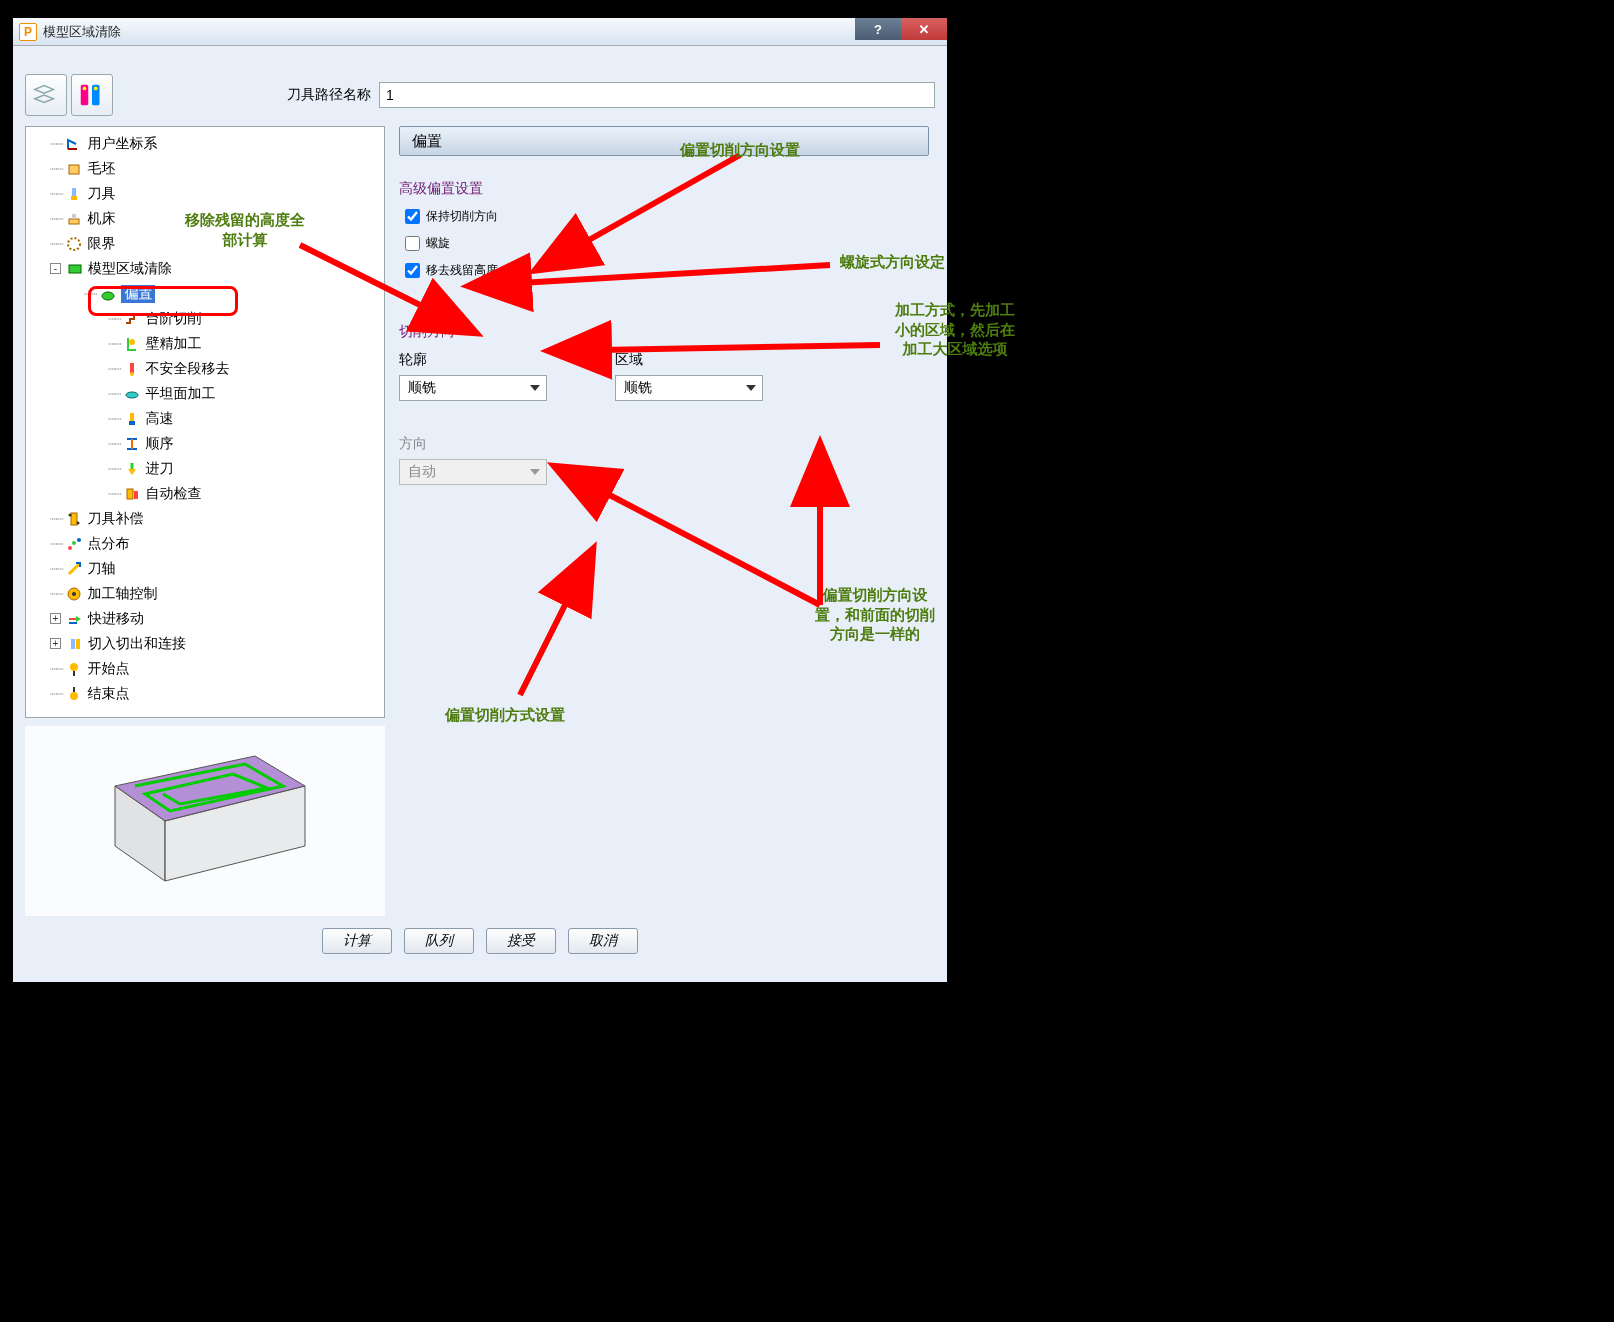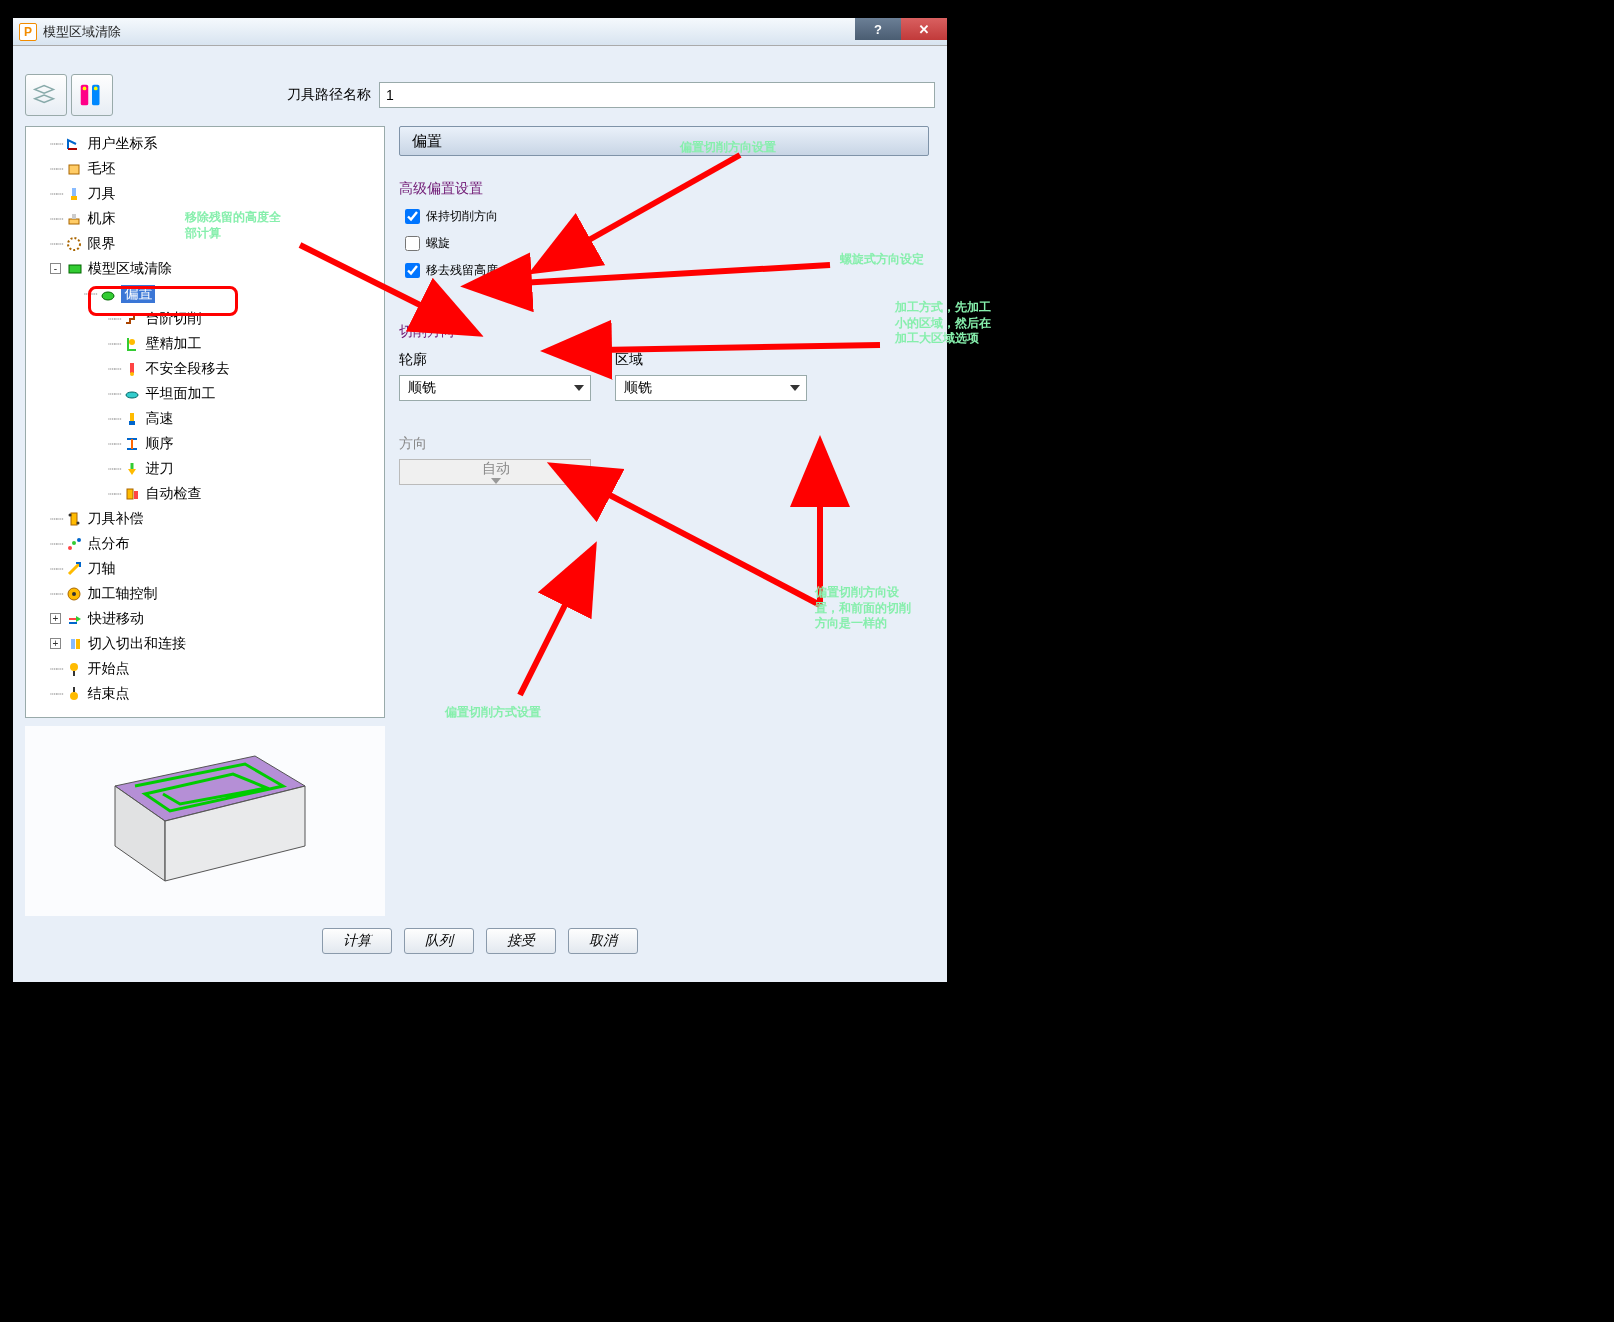--- a/index.html
+++ b/index.html
@@ -109,44 +109,44 @@
   }
   .fieldset-label { font-size: 14px; margin-bottom: 10px; color: #701a75; }
   .chk-row { display: flex; align-items: center; margin-bottom: 10px; padding-left: 6px; }
   .chk-row input { width: 15px; height: 15px; margin-right: 6px; }
   .chk-row .clabel { font-size: 12px; }
   .section-gap { height: 34px; }
   .dir-row { display: flex; gap: 36px; }
   .dir-col { flex: 0 0 auto; width: 180px; }
   .dir-col .dlabel { font-size: 14px; margin-bottom: 6px; display: block; }
   .combo {
-    width: 192px; height: 26px; border: 1px solid #9aa; background: #fff;
+    width: 148px; height: 26px; border: 1px solid #9aa; background: #fff;
     display: flex; align-items: center; justify-content: space-between; padding: 0 6px 0 8px;
     font-size: 14px;
   }
-  .combo.disabled { background: #f0f0f0; color: #888; border-color: #bbb; flex-direction: column; }
+  .combo.disabled { background: #f0f0f0; color: #888; border-color: #bbb; }
   .combo .caret {
     width: 0; height: 0; border-left: 5px solid transparent; border-right: 5px solid transparent;
     border-top: 6px solid #333;
   }
   .combo.disabled .caret { border-top-color: #999; }
   .dir-label-disabled { color: #888; font-size: 14px; margin-bottom: 6px; display: block; }
   .btnrow {
     display: flex; justify-content: center; gap: 12px; padding: 12px 0 6px 0;
     border-top: none;
   }
   .btn {
     min-width: 70px; height: 26px; border: 1px solid #8a9aab; background: linear-gradient(#fefefe,#e2e8ef);
     border-radius: 3px; font-size: 14px; padding: 0 14px; font-style: italic;
   }
 
   
   .callout {
-    position: absolute; color: #86efac; font-weight: bold; font-size: 12px;
-    line-height: 1.3; pointer-events: none;
+    position: absolute; color: #4d7c0f; font-weight: bold; font-size: 15px;
+    line-height: 1.3; pointer-events: none; text-align: center;
   }
   svg.arrows { position: absolute; left: 10px; top: 15px; width: 1190px; height: 970px; pointer-events: none; }
 </style>
 </head>
 <body>
 
 <div class="window">
   <div class="titlebar">
     <span class="app-icon">P</span>
     <span class="title">模型区域清除</span>

